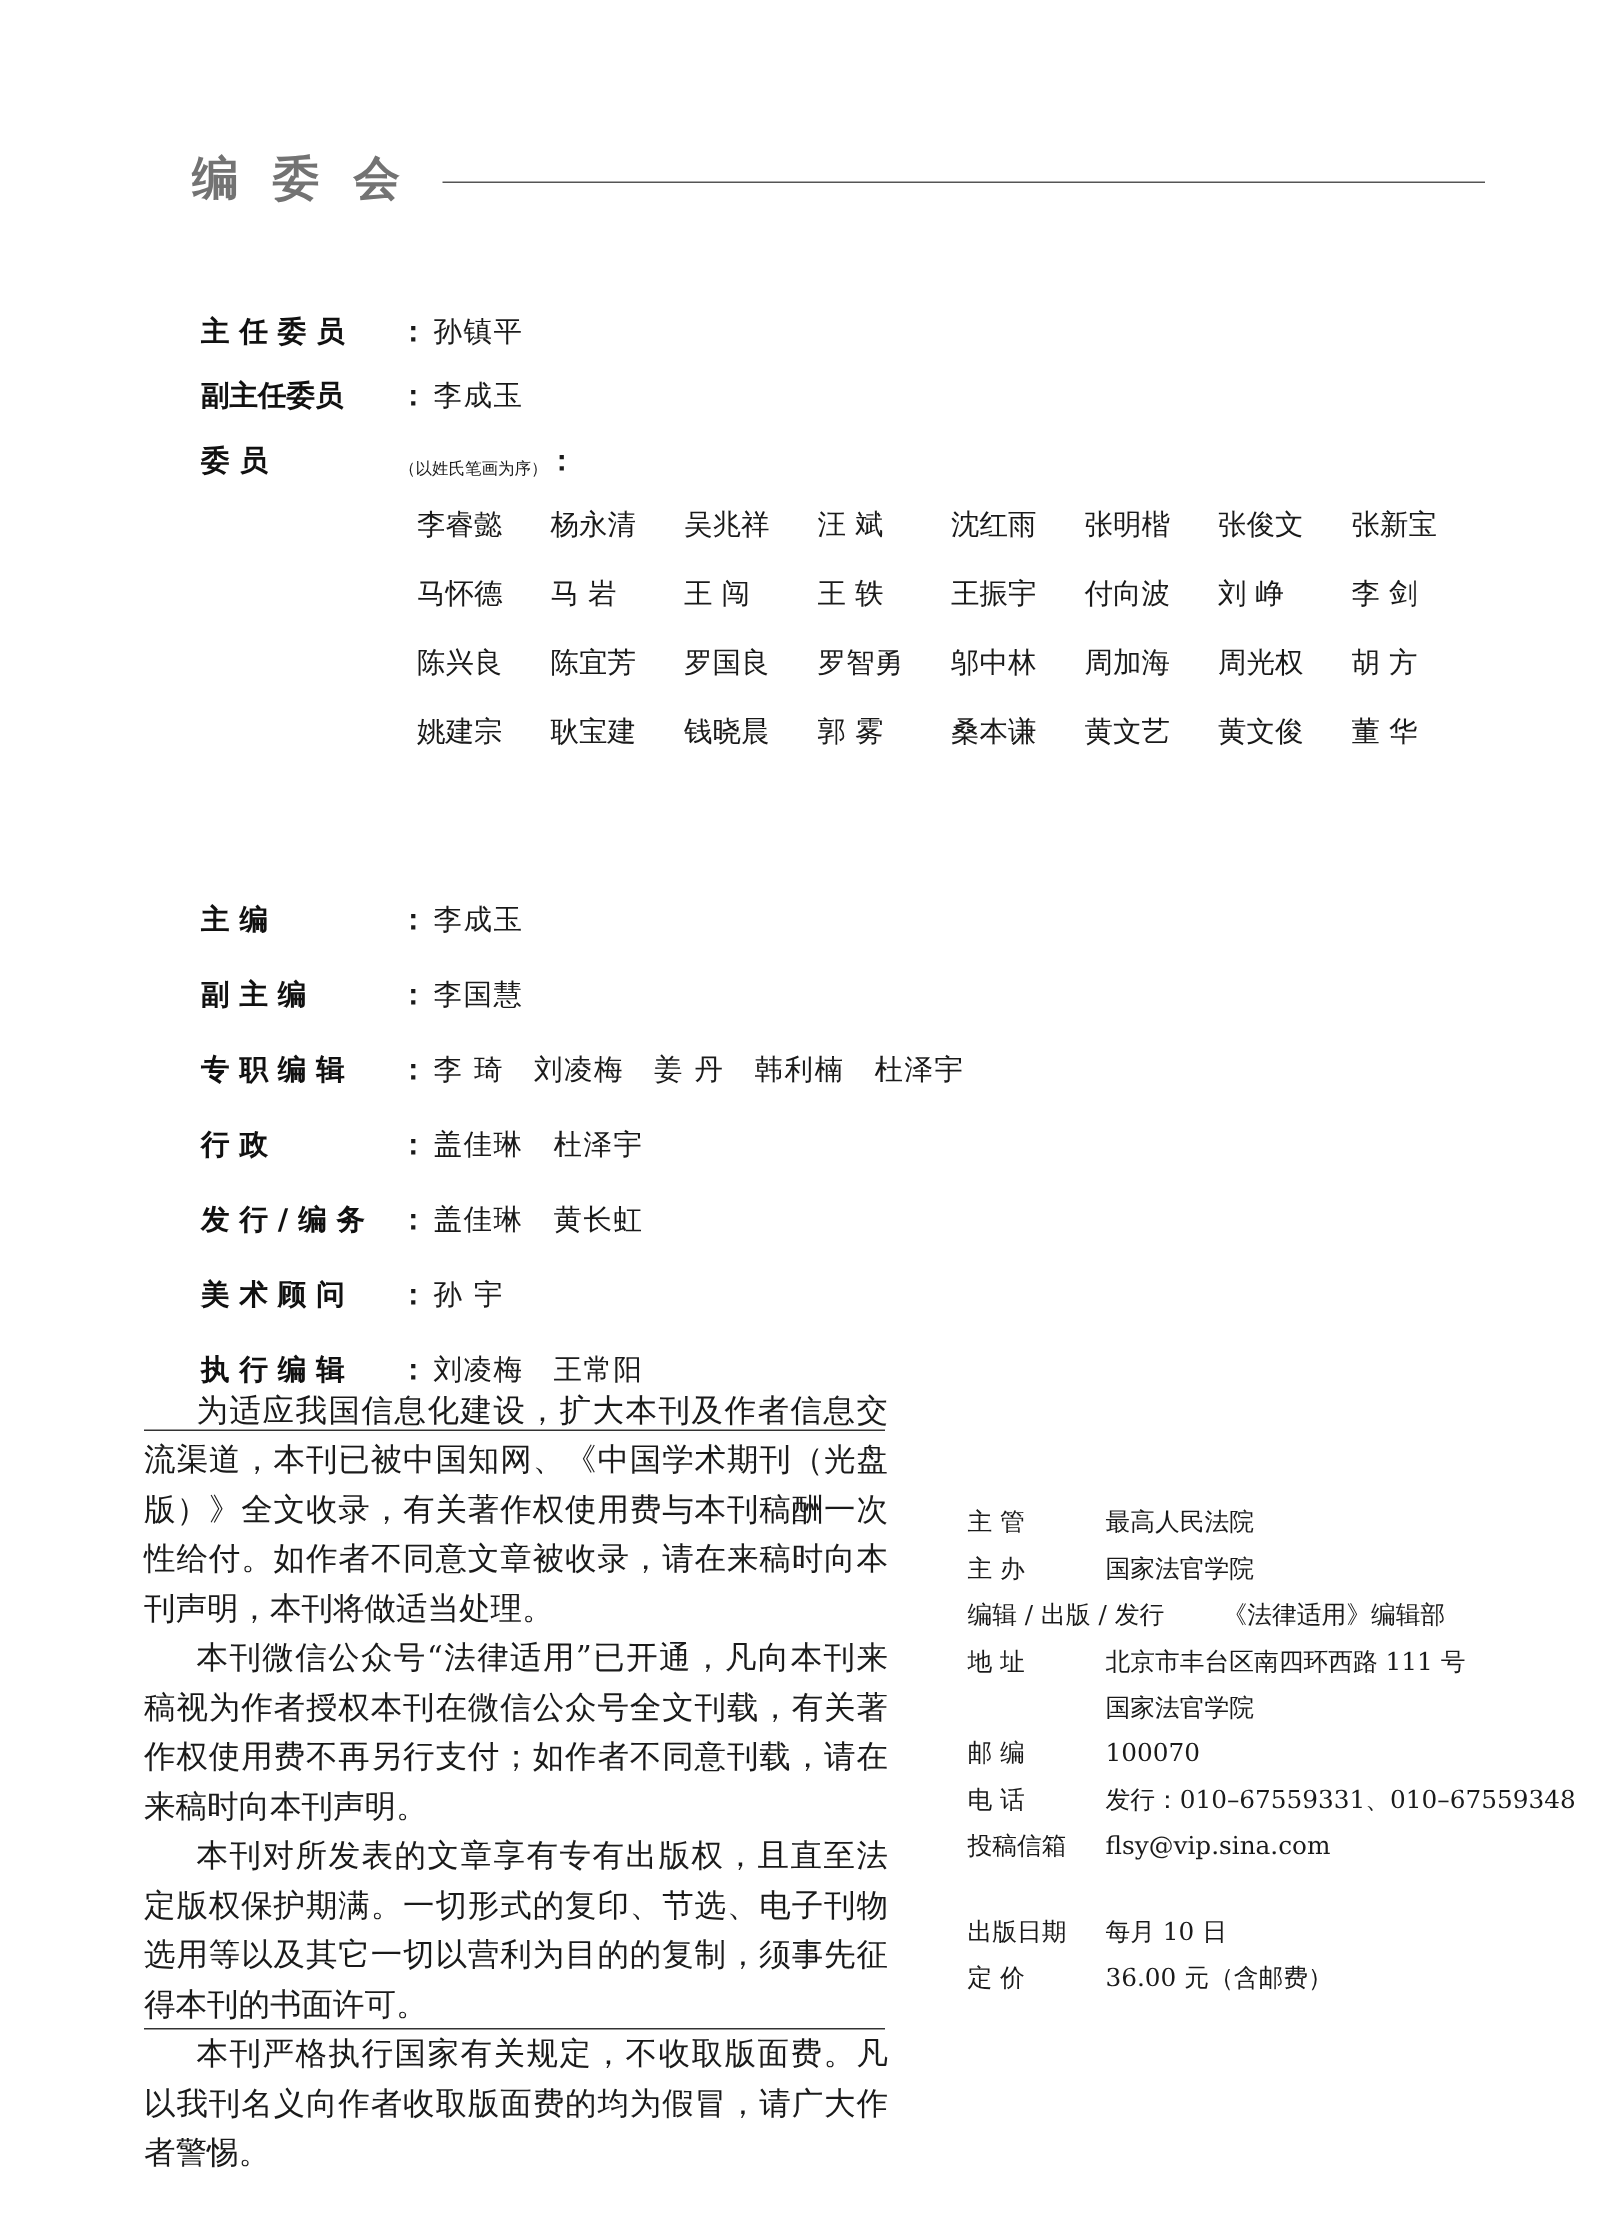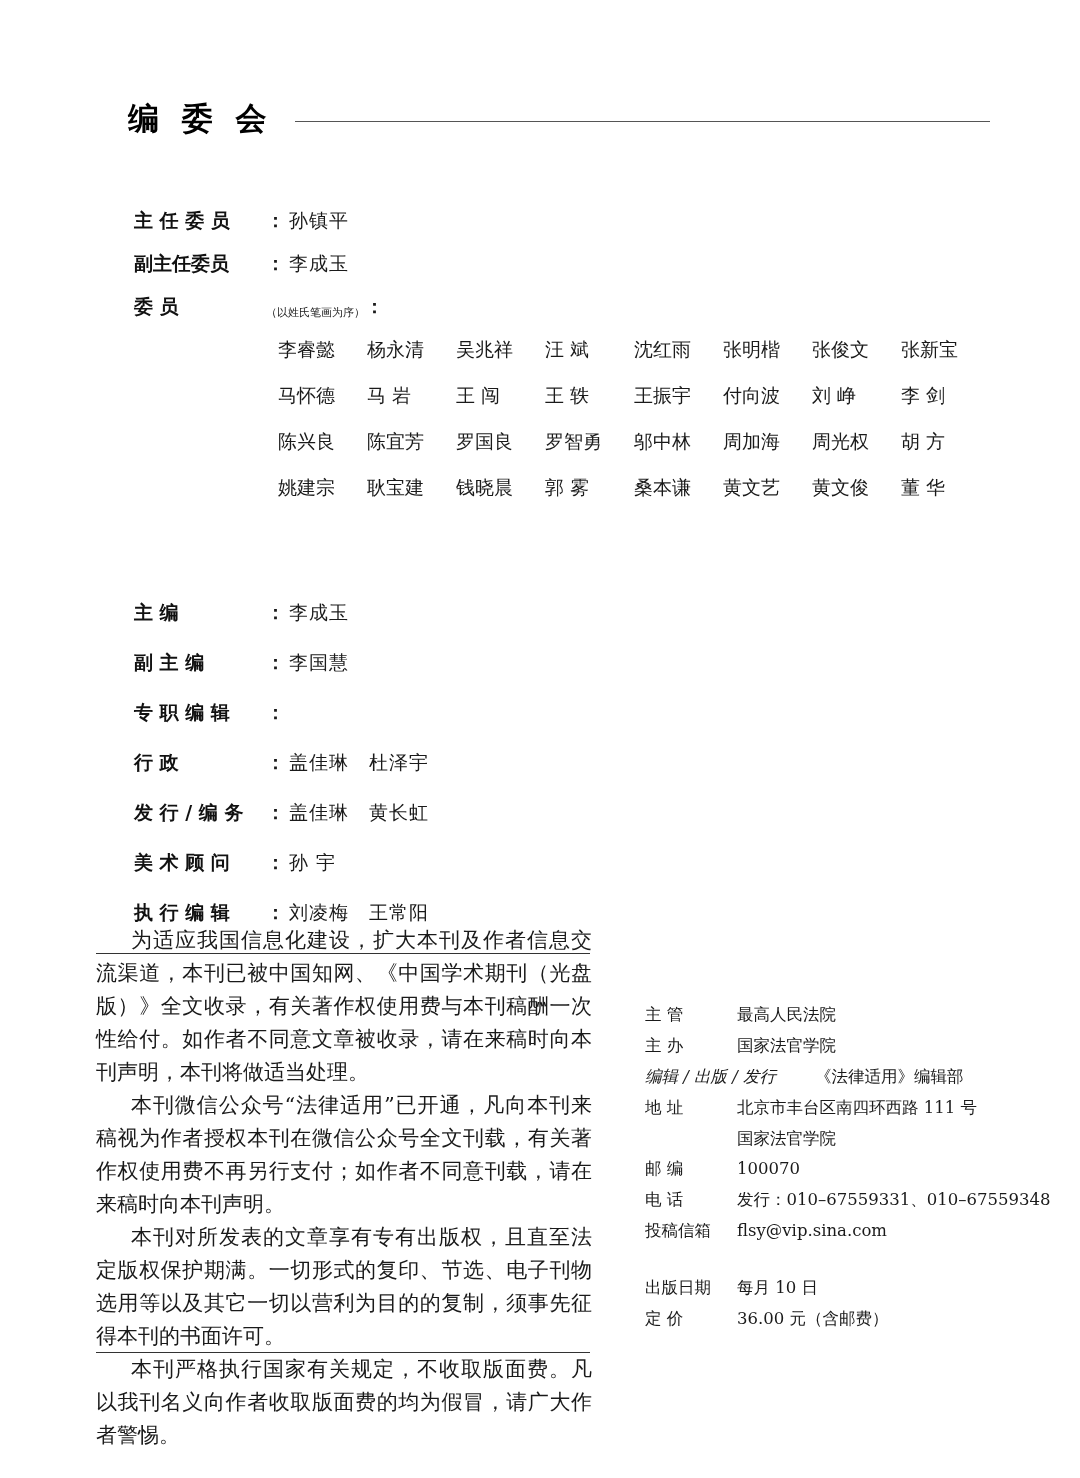--- a/index.html
+++ b/index.html
@@ -28,21 +28,21 @@
     left: 128px;
     top: 98px;
     width: 862px;
     display: flex;
     align-items: center;
   }
   .header-title {
     font-size: 31px;
     font-weight: bold;
     letter-spacing: 6px;
-    color: #000000;
+    color: #737373;
     white-space: nowrap;
     font-family: "DejaVu Sans", "Liberation Sans", sans-serif;
   }
   .header-rule {
     flex: 1;
     height: 1px;
     background: #555;
     margin-left: 22px;
     margin-top: 4px;
   }
@@ -262,20 +262,21 @@
       <div class="value">李成玉</div>
     </div>
     <div class="row">
       <div class="label">副  主   编</div>
       <div class="colon">：</div>
       <div class="value">李国慧</div>
     </div>
     <div class="row">
       <div class="label">专 职 编 辑</div>
       <div class="colon">：</div>
+      <div class="value">李 琦　刘凌梅　姜 丹　韩利楠　杜泽宇</div>
     </div>
     <div class="row">
       <div class="label">行        政</div>
       <div class="colon">：</div>
       <div class="value">盖佳琳　杜泽宇</div>
     </div>
     <div class="row">
       <div class="label">发 行 / 编 务</div>
       <div class="colon">：</div>
       <div class="value">盖佳琳　黄长虹</div>
@@ -305,21 +306,21 @@
   <div class="footer-right">
     <div class="fr-row">
       <div class="fr-key">主    管</div>
       <div class="fr-val">最高人民法院</div>
     </div>
     <div class="fr-row">
       <div class="fr-key">主    办</div>
       <div class="fr-val">国家法官学院</div>
     </div>
     <div class="fr-row">
-      <div class="fr-key-plain" style="flex:0 0 170px;width:170px;font-style:italic;">编辑 / 出版 / 发行</div>
+      <div class="fr-key-plain" style="flex:0 0 170px;width:170px;">编辑 / 出版 / 发行</div>
       <div class="fr-val">《法律适用》编辑部</div>
     </div>
     <div class="fr-row">
       <div class="fr-key">地    址</div>
       <div class="fr-val">北京市丰台区南四环西路 111 号</div>
     </div>
     <div class="fr-cont">国家法官学院</div>
     <div class="fr-row">
       <div class="fr-key">邮    编</div>
       <div class="fr-val">100070</div>

